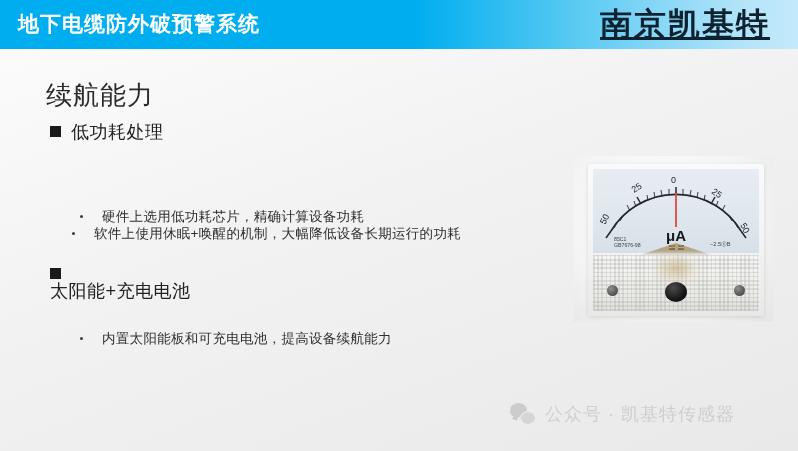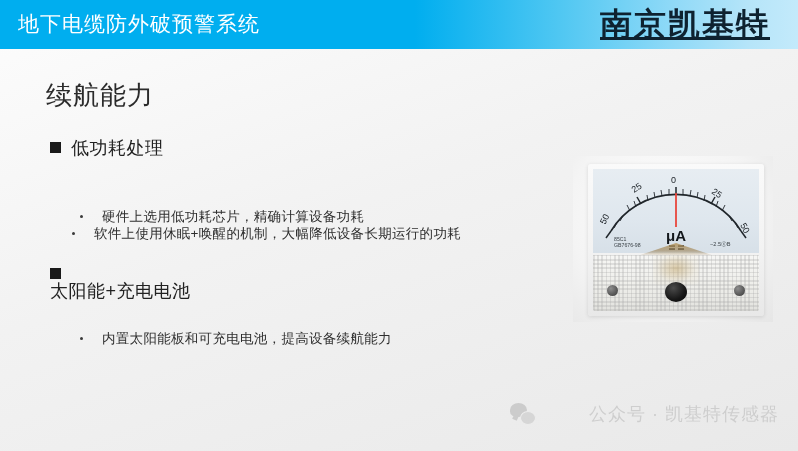--- a/index.html
+++ b/index.html
@@ -31,21 +31,21 @@
     height: 49px;
     background: linear-gradient(to right,
         #00aeef 0%, #00aeef 52%, #4fc7f2 70%,
         #8ed9f7 84%, #b6e5f9 94%, #c3eafb 100%);
   }
   .header-title {
     position: absolute;
     left: 18px;
     top: 10px;
     font-size: 21px;
-    font-weight: normal;
+    font-weight: bold;
     color: #ffffff;
     letter-spacing: 1px;
     line-height: 28px;
     white-space: nowrap;
   }
   .header-brand {
     position: absolute;
     right: 28px;
     top: 8px;
     font-family: "Liberation Serif", "DejaVu Serif", serif;
@@ -113,21 +113,20 @@
   }
 
   
   .watermark {
     position: absolute;
     left: 510px;
     top: 403px;
     display: flex;
     align-items: center;
     opacity: 0.62;
-    gap: 44px;
   }
   .watermark .wm-icon {
     width: 26px;
     height: 22px;
     position: relative;
     margin-right: 9px;
     flex: 0 0 auto;
   }
   .watermark .wm-icon .b1 {
     position: absolute;
@@ -249,21 +248,21 @@
 
 <div id="slide">
 
   <div class="header-band">
     <div class="header-title">地下电缆防外破预警系统</div>
     <div class="header-brand">南京凯基特</div>
   </div>
 
   <div class="page-title">续航能力</div>
 
-  <div class="bullet-l1" style="left:50px; top:136px;text-align:center;">
+  <div class="bullet-l1" style="left:50px; top:120px;text-align:center;">
     <span class="sq"></span>
     <span class="txt">低功耗处理</span>
   </div>
 
   <div class="bullet-l2" style="left:80px; top:182px;margin-top:24px;">
     <span class="dot"></span>
     <span class="txt">硬件上选用低功耗芯片，精确计算设备功耗</span>
   </div>
 
   <div class="bullet-l2" style="left:72px; top:223px;text-align:right;">

